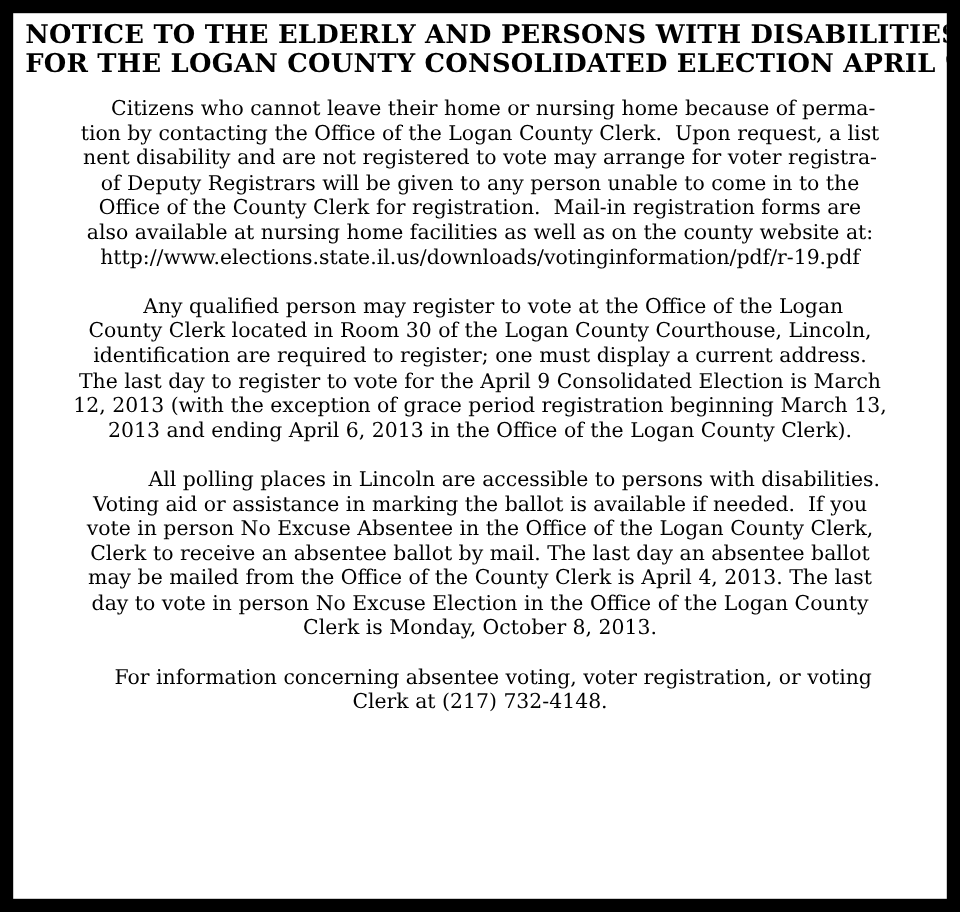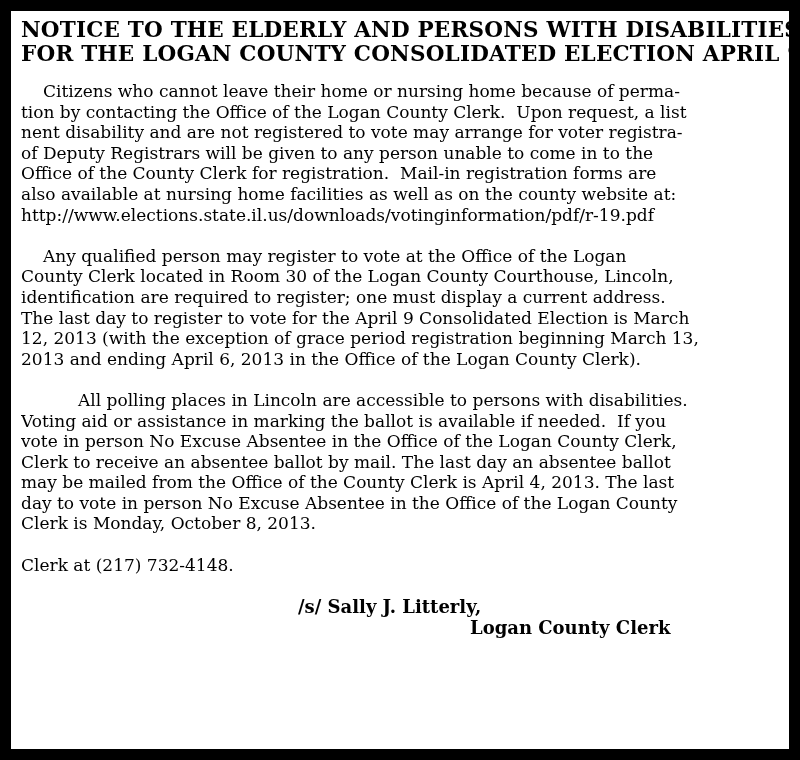--- a/index.html
+++ b/index.html
@@ -27,20 +27,21 @@
     font-weight: bold;
     font-size: 21.5px;
     line-height: 24px;
     letter-spacing: 0.2px;
     margin-bottom: 15px;
     white-space: nowrap;
   }
   .body-block {
     font-size: 17px;
     line-height: 20.6px;
+    text-align: center;
   }
   .para {
     margin-bottom: 20.6px;
   }
   .line {
     white-space: pre;
     overflow: hidden;
   }
   .para .line.first { padding-left: 22px; }
   .para.indent-large .line.first { padding-left: 57px; }
@@ -79,25 +80,22 @@
         <div class="line">The last day to register to vote for the April 9 Consolidated Election is March</div>
         <div class="line">12, 2013 (with the exception of grace period registration beginning March 13,</div>
         <div class="line">2013 and ending April 6, 2013 in the Office of the Logan County Clerk).</div>
       </div>
       <div class="para indent-large">
         <div class="line first">All polling places in Lincoln are accessible to persons with disabilities.</div>
         <div class="line">Voting aid or assistance in marking the ballot is available if needed.  If you</div>
         <div class="line">vote in person No Excuse Absentee in the Office of the Logan County Clerk,</div>
         <div class="line">Clerk to receive an absentee ballot by mail. The last day an absentee ballot</div>
         <div class="line">may be mailed from the Office of the County Clerk is April 4, 2013. The last</div>
-        <div class="line">day to vote in person No Excuse Absentee in the Office of the Logan County</div>
+        <div class="line">day to vote in person No Excuse Election in the Office of the Logan County</div>
         <div class="line">Clerk is Monday, October 8, 2013.</div>
       </div>
       <div class="para">
+        <div class="line first">For information concerning absentee voting, voter registration, or voting</div>
         <div class="line">Clerk at (217) 732-4148.</div>
       </div>
     </div>
 
-  <div class="signature-block">
-    <div class="sig-line-1">/s/ Sally J. Litterly,</div>
-    <div class="sig-line-2">Logan County Clerk</div>
-  </div>
 </div>
 
 </body></html>

